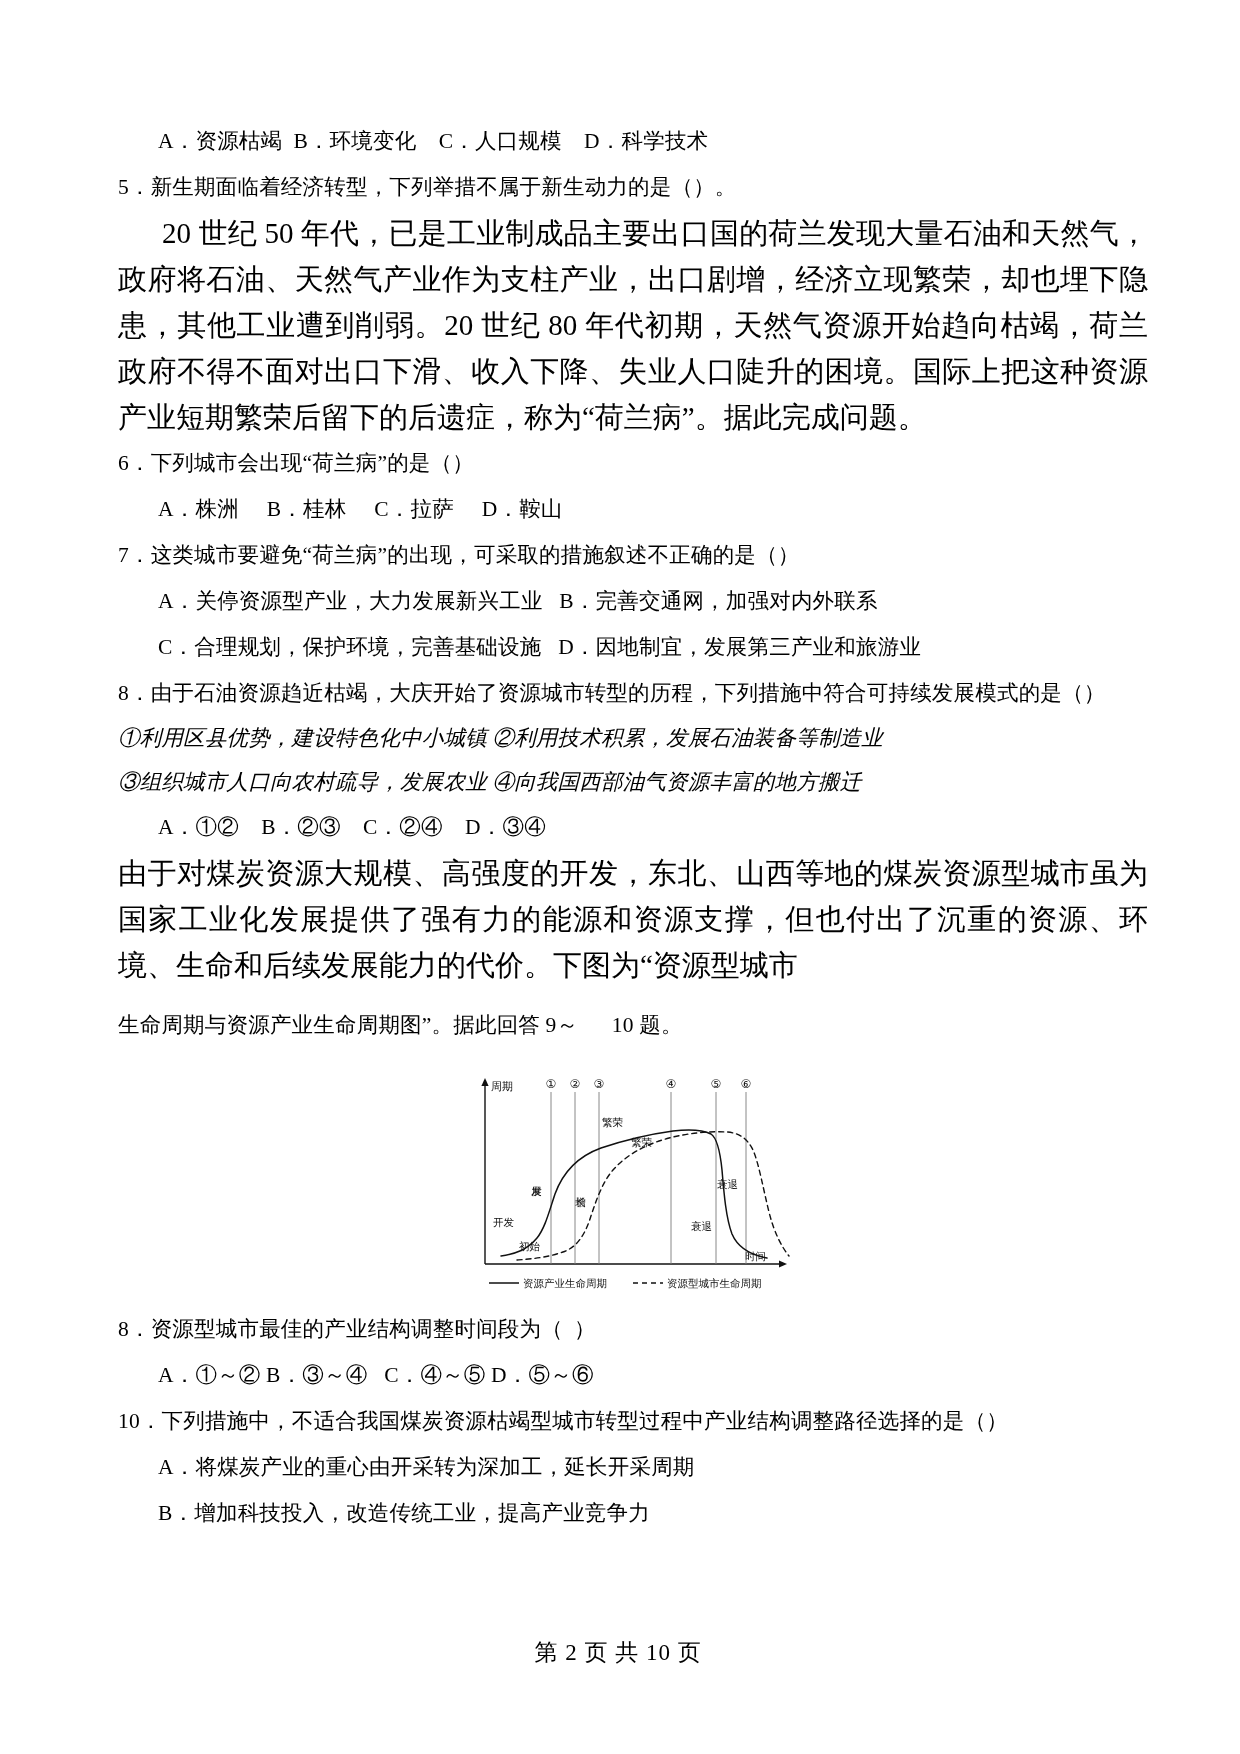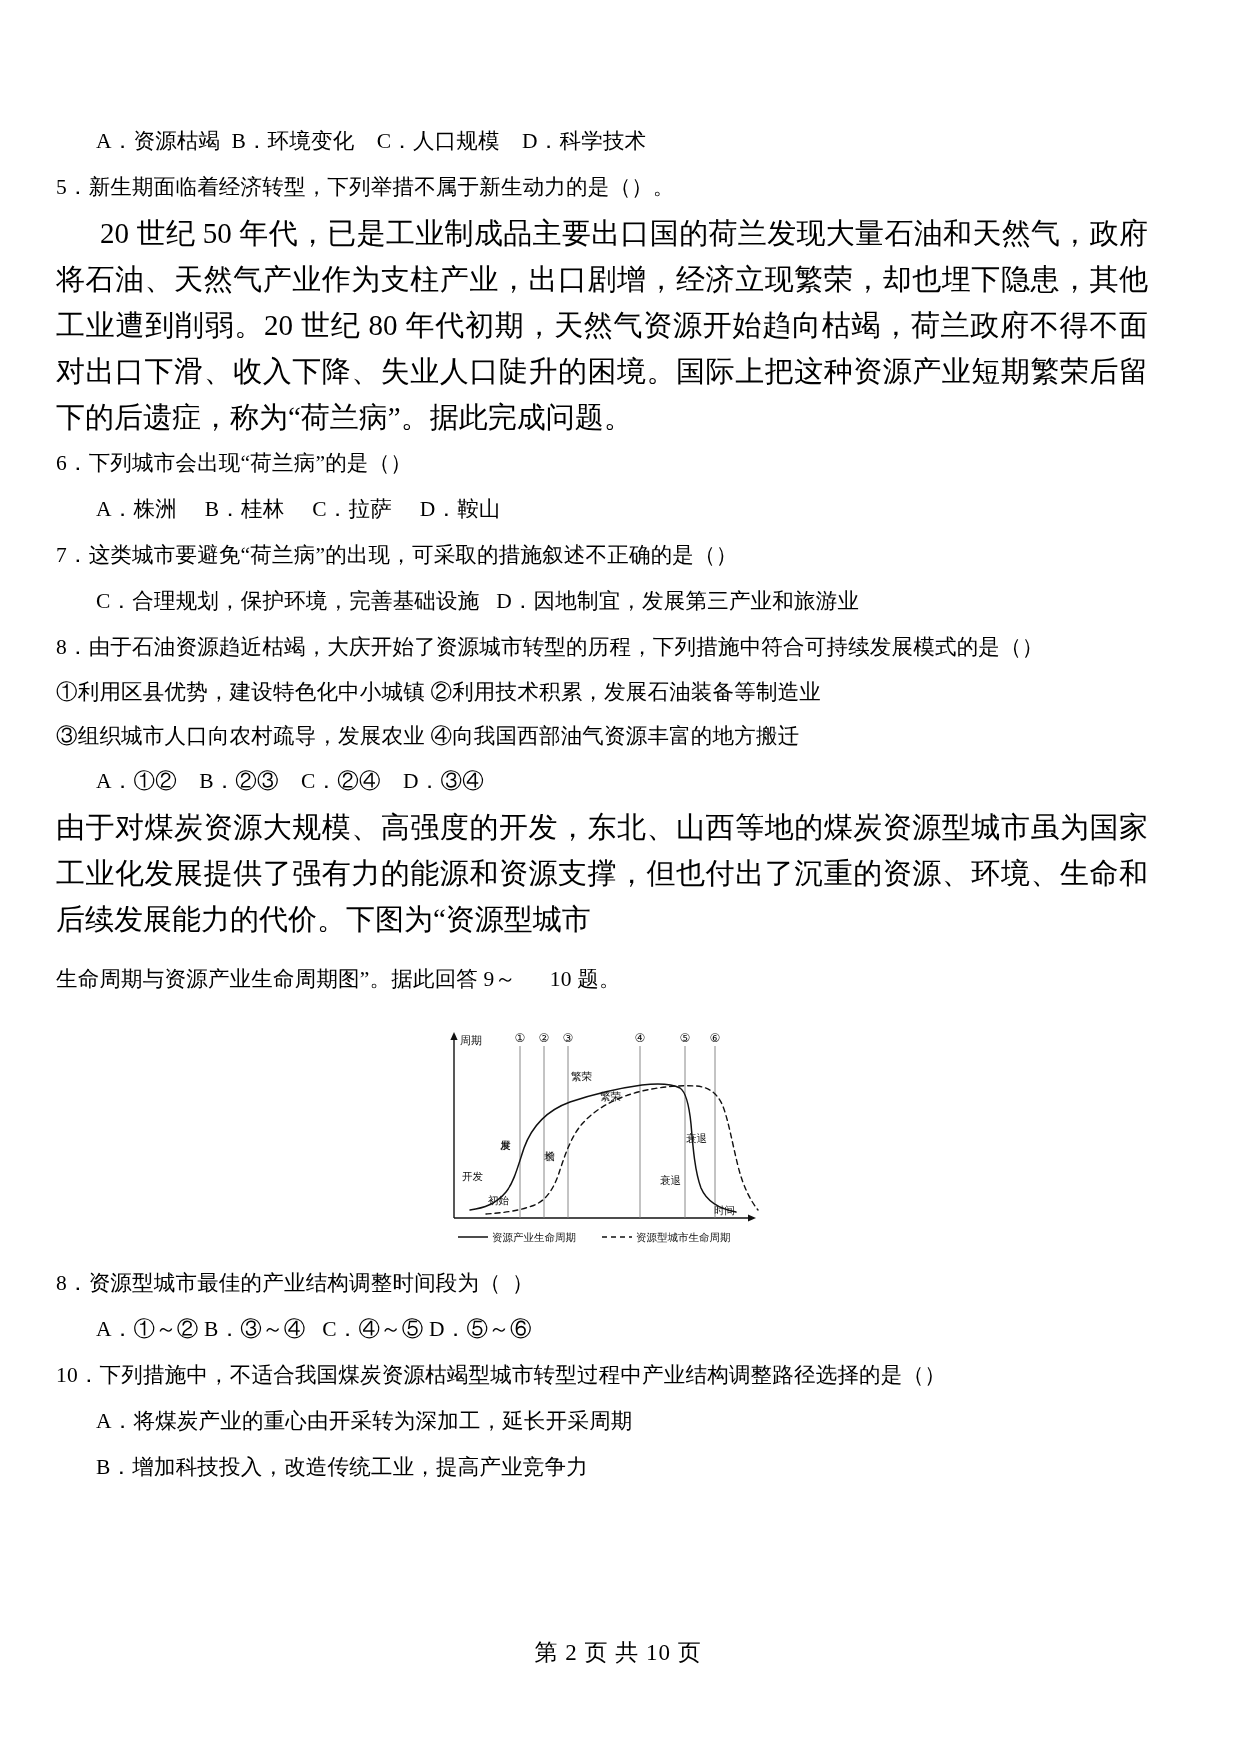--- a/index.html
+++ b/index.html
@@ -14,42 +14,42 @@
     color: #000000;
     position: relative;
     overflow: hidden;
   }
   .page {
     position: absolute;
     left: 0; top: 0;
     width: 1240px;
     height: 1754px;
     box-sizing: border-box;
-    padding: 118px 92px 0 56px;
+    padding: 118px 92px 0 118px;
   }
 
   
   .line {
     font-size: 21.5px;
     line-height: 46px;
     letter-spacing: 0.2px;
     white-space: pre-wrap;
     font-family: "Liberation Serif", "DejaVu Serif", serif;
   }
   .indent { text-indent: 0; padding-left: 40px; }
   .noindent { padding-left: 0; }
   .para {
     font-size: 29px;
     line-height: 46px;
     text-align: justify;
     text-justify: inter-ideograph;
     white-space: normal;
   }
   .para.firstindent { text-indent: 44px; }
-  .tight { line-height: 44px; }
+  .tight { line-height: 44px; font-style: italic; }
   .gap-m { height: 14px; }
 
   
   .figure-wrap {
     width: 100%;
     display: flex;
     justify-content: center;
     margin-top: 18px;
     margin-bottom: 8px;
     text-align: right;
@@ -84,20 +84,21 @@
 
 
   <div class="para firstindent">20 世纪 50 年代，已是工业制成品主要出口国的荷兰发现大量石油和天然气，政府将石油、天然气产业作为支柱产业，出口剧增，经济立现繁荣，却也埋下隐患，其他工业遭到削弱。20 世纪 80 年代初期，天然气资源开始趋向枯竭，荷兰政府不得不面对出口下滑、收入下降、失业人口陡升的困境。国际上把这种资源产业短期繁荣后留下的后遗症，称为“荷兰病”。据此完成问题。</div>
 
   <div class="line noindent">6．下列城市会出现“荷兰病”的是（）</div>
 
   <div class="line indent">A．株洲     B．桂林     C．拉萨     D．鞍山</div>
 
   <div class="line noindent">7．这类城市要避免“荷兰病”的出现，可采取的措施叙述不正确的是（）</div>
 
+  <div class="line indent">A．关停资源型产业，大力发展新兴工业   B．完善交通网，加强对内外联系</div>
 
   <div class="line indent">C．合理规划，保护环境，完善基础设施   D．因地制宜，发展第三产业和旅游业</div>
 
   <div class="line noindent">8．由于石油资源趋近枯竭，大庆开始了资源城市转型的历程，下列措施中符合可持续发展模式的是（）</div>
 
   <div class="line noindent tight">①利用区县优势，建设特色化中小城镇 ②利用技术积累，发展石油装备等制造业</div>
 
   <div class="line noindent tight">③组织城市人口向农村疏导，发展农业 ④向我国西部油气资源丰富的地方搬迁</div>
 
   <div class="line indent">A．①②    B．②③    C．②④    D．③④</div>

